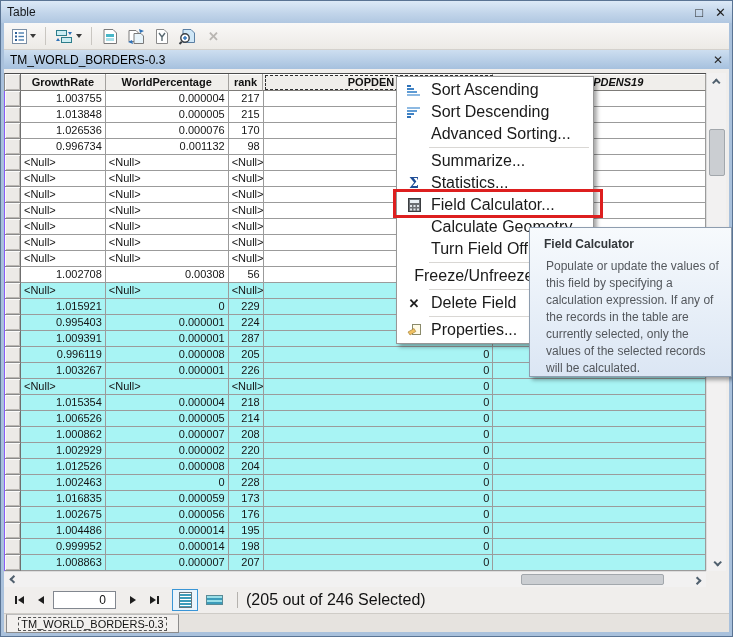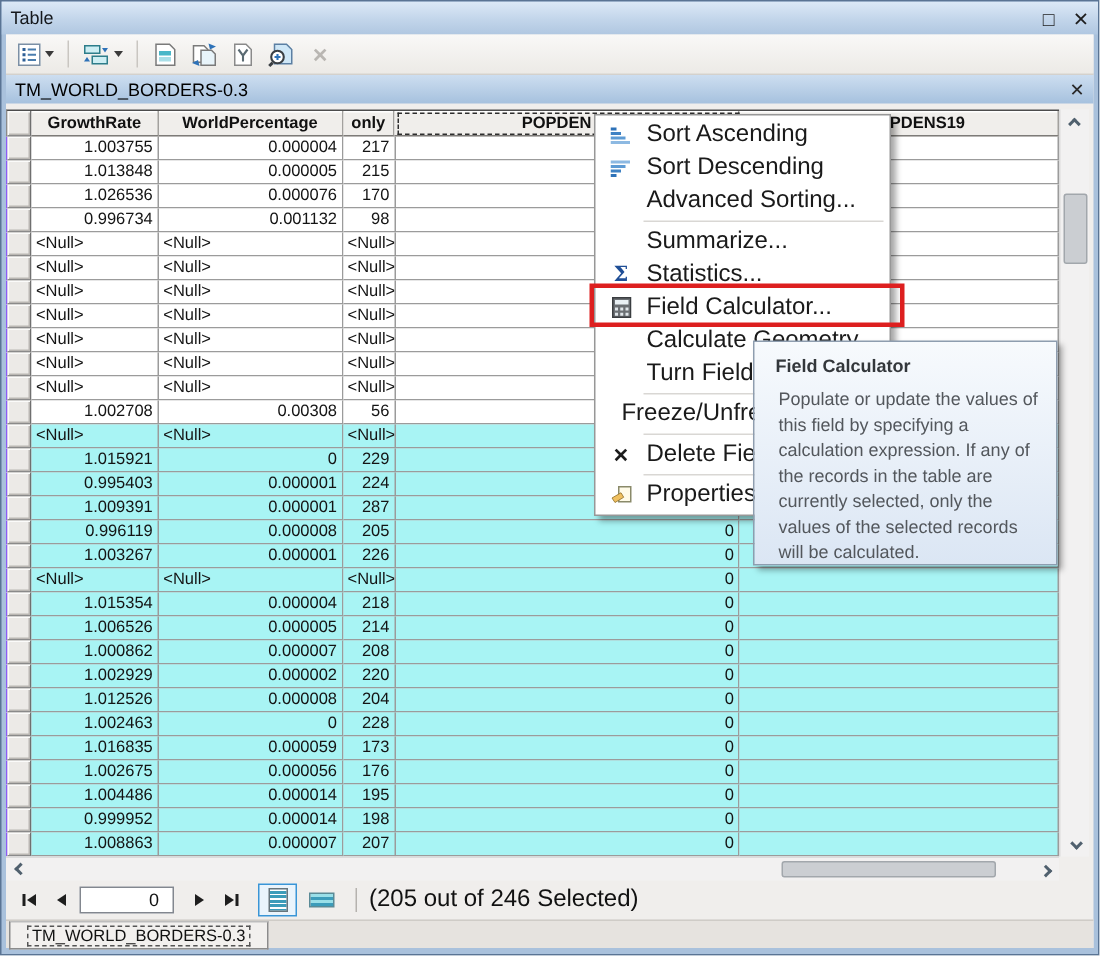--- a/index.html
+++ b/index.html
@@ -36,21 +36,21 @@
   .grid { position:absolute; left:0; top:50px; width:702px; }
   .ghead { position:relative; display:flex; height:18px; border-top:1px solid #4c4c4c; border-left:1px solid #8a8a8a; }
   .hc { background:#f0eeeb; border-right:1px solid #a3a19e; border-bottom:1px solid #7d7b78;
     box-shadow: inset 0 1px 0 #ffffff; font-size:11px; font-weight:bold; color:#111;
     text-align:center; line-height:16px; overflow:hidden; white-space:nowrap; }
   .h4 { text-align:right; padding-right:98px; }
   .h5 { text-align:left; padding-left:100px; }
   .ants { position:absolute; left:259px; top:0; width:230px; height:17px;
     outline:1px dashed #2e2e2e; outline-offset:-2px; pointer-events:none; }
 
-  .w-sel{width:16px;} .w-c1{width:85px;} .w-c2{width:123px;} .w-c3{width:35px;} .w-c4{width:230px;} .w-c5{width:213px;}
+  .w-sel{width:16px;} .w-c1{width:85px;} .w-c2{width:123px;} .w-c3{width:35px;} .w-c4{width:230px;} .w-c5{width:213px;font-style:italic;}
 
   .grow { display:flex; height:16px; border-left:1px solid #8b5cf6; background:#fff; }
   .gcell { background:#fff; border-right:1px solid #9b9b9b; border-bottom:1px solid #9b9b9b;
     font-size:11px; color:#141414; line-height:15px; overflow:hidden; white-space:nowrap; }
   .grow.sel .gcell { background:#a8f4f4; }
   .num { text-align:right; padding-right:3px; }
   .nul { text-align:left; padding-left:3px; }
   .selbox { background:#eceae7 !important; border-right:1px solid #6f6f6f; border-bottom:1px solid #8a8a8a;
     box-shadow: inset 1px 1px 0 #fbfbfa, inset -1px -1px 0 #bab7b3; }
 
@@ -98,21 +98,21 @@
   .mil { font-size:16px; color:#1a1a1a; margin-left:5px; white-space:nowrap; }
   .msep { border-top:1px solid #d9d7d4; margin:2px 4px 2px 32px; }
   .sigma { font-family:"DejaVu Serif", serif; font-weight:bold; color:#1f4e96; font-size:14px; line-height:1; }
   .delx { font-size:13px; font-weight:bold; color:#1c1c1c; line-height:1; }
 
   
   .redbox { position:absolute; left:389px; top:166px; width:210px; height:29px;
     border:3px solid #dd1f1f; z-index:60; pointer-events:none; }
 
   
-  .tooltip { position:absolute; left:498px; top:204px; width:203px; height:150px; z-index:70;
+  .tooltip { position:absolute; left:525px; top:204px; width:203px; height:150px; z-index:70;
     background:linear-gradient(#f7fafd, #dbe6f4); border:1px solid #8e9daf;
     box-shadow:3px 3px 4px rgba(0,0,0,0.35); padding:9px 8px 8px 16px; overflow:hidden; }
   .tt-title { font-size:12px; font-weight:bold; color:#33373b; margin-bottom:7px; margin-left:-2px; }
   .tt-body { font-size:12px; color:#53575c; line-height:17px; }
 </style>
 </head>
 <body>
 
 <div class="window">
 
@@ -192,21 +192,21 @@
     <div class="tabstrip">
       <span class="lbl">TM_WORLD_BORDERS-0.3</span>
       <span class="x">✕</span>
     </div>
 
     <div class="grid">
       <div class="ghead">
         <div class="hc w-sel selbox"></div>
         <div class="hc w-c1">GrowthRate</div>
         <div class="hc w-c2">WorldPercentage</div>
-        <div class="hc w-c3">only</div>
+        <div class="hc w-c3">rank</div>
         <div class="hc w-c4 h4">POPDEN</div>
         <div class="hc w-c5 h5">PDENS19</div>
         <div class="ants"></div>
       </div>
       <div id="grows">
           <div class="grow">
             <div class="gcell w-sel selbox"></div>
             <div class="gcell w-c1 num">1.003755</div>
             <div class="gcell w-c2 num">0.000004</div>
             <div class="gcell w-c3 num">217</div>

